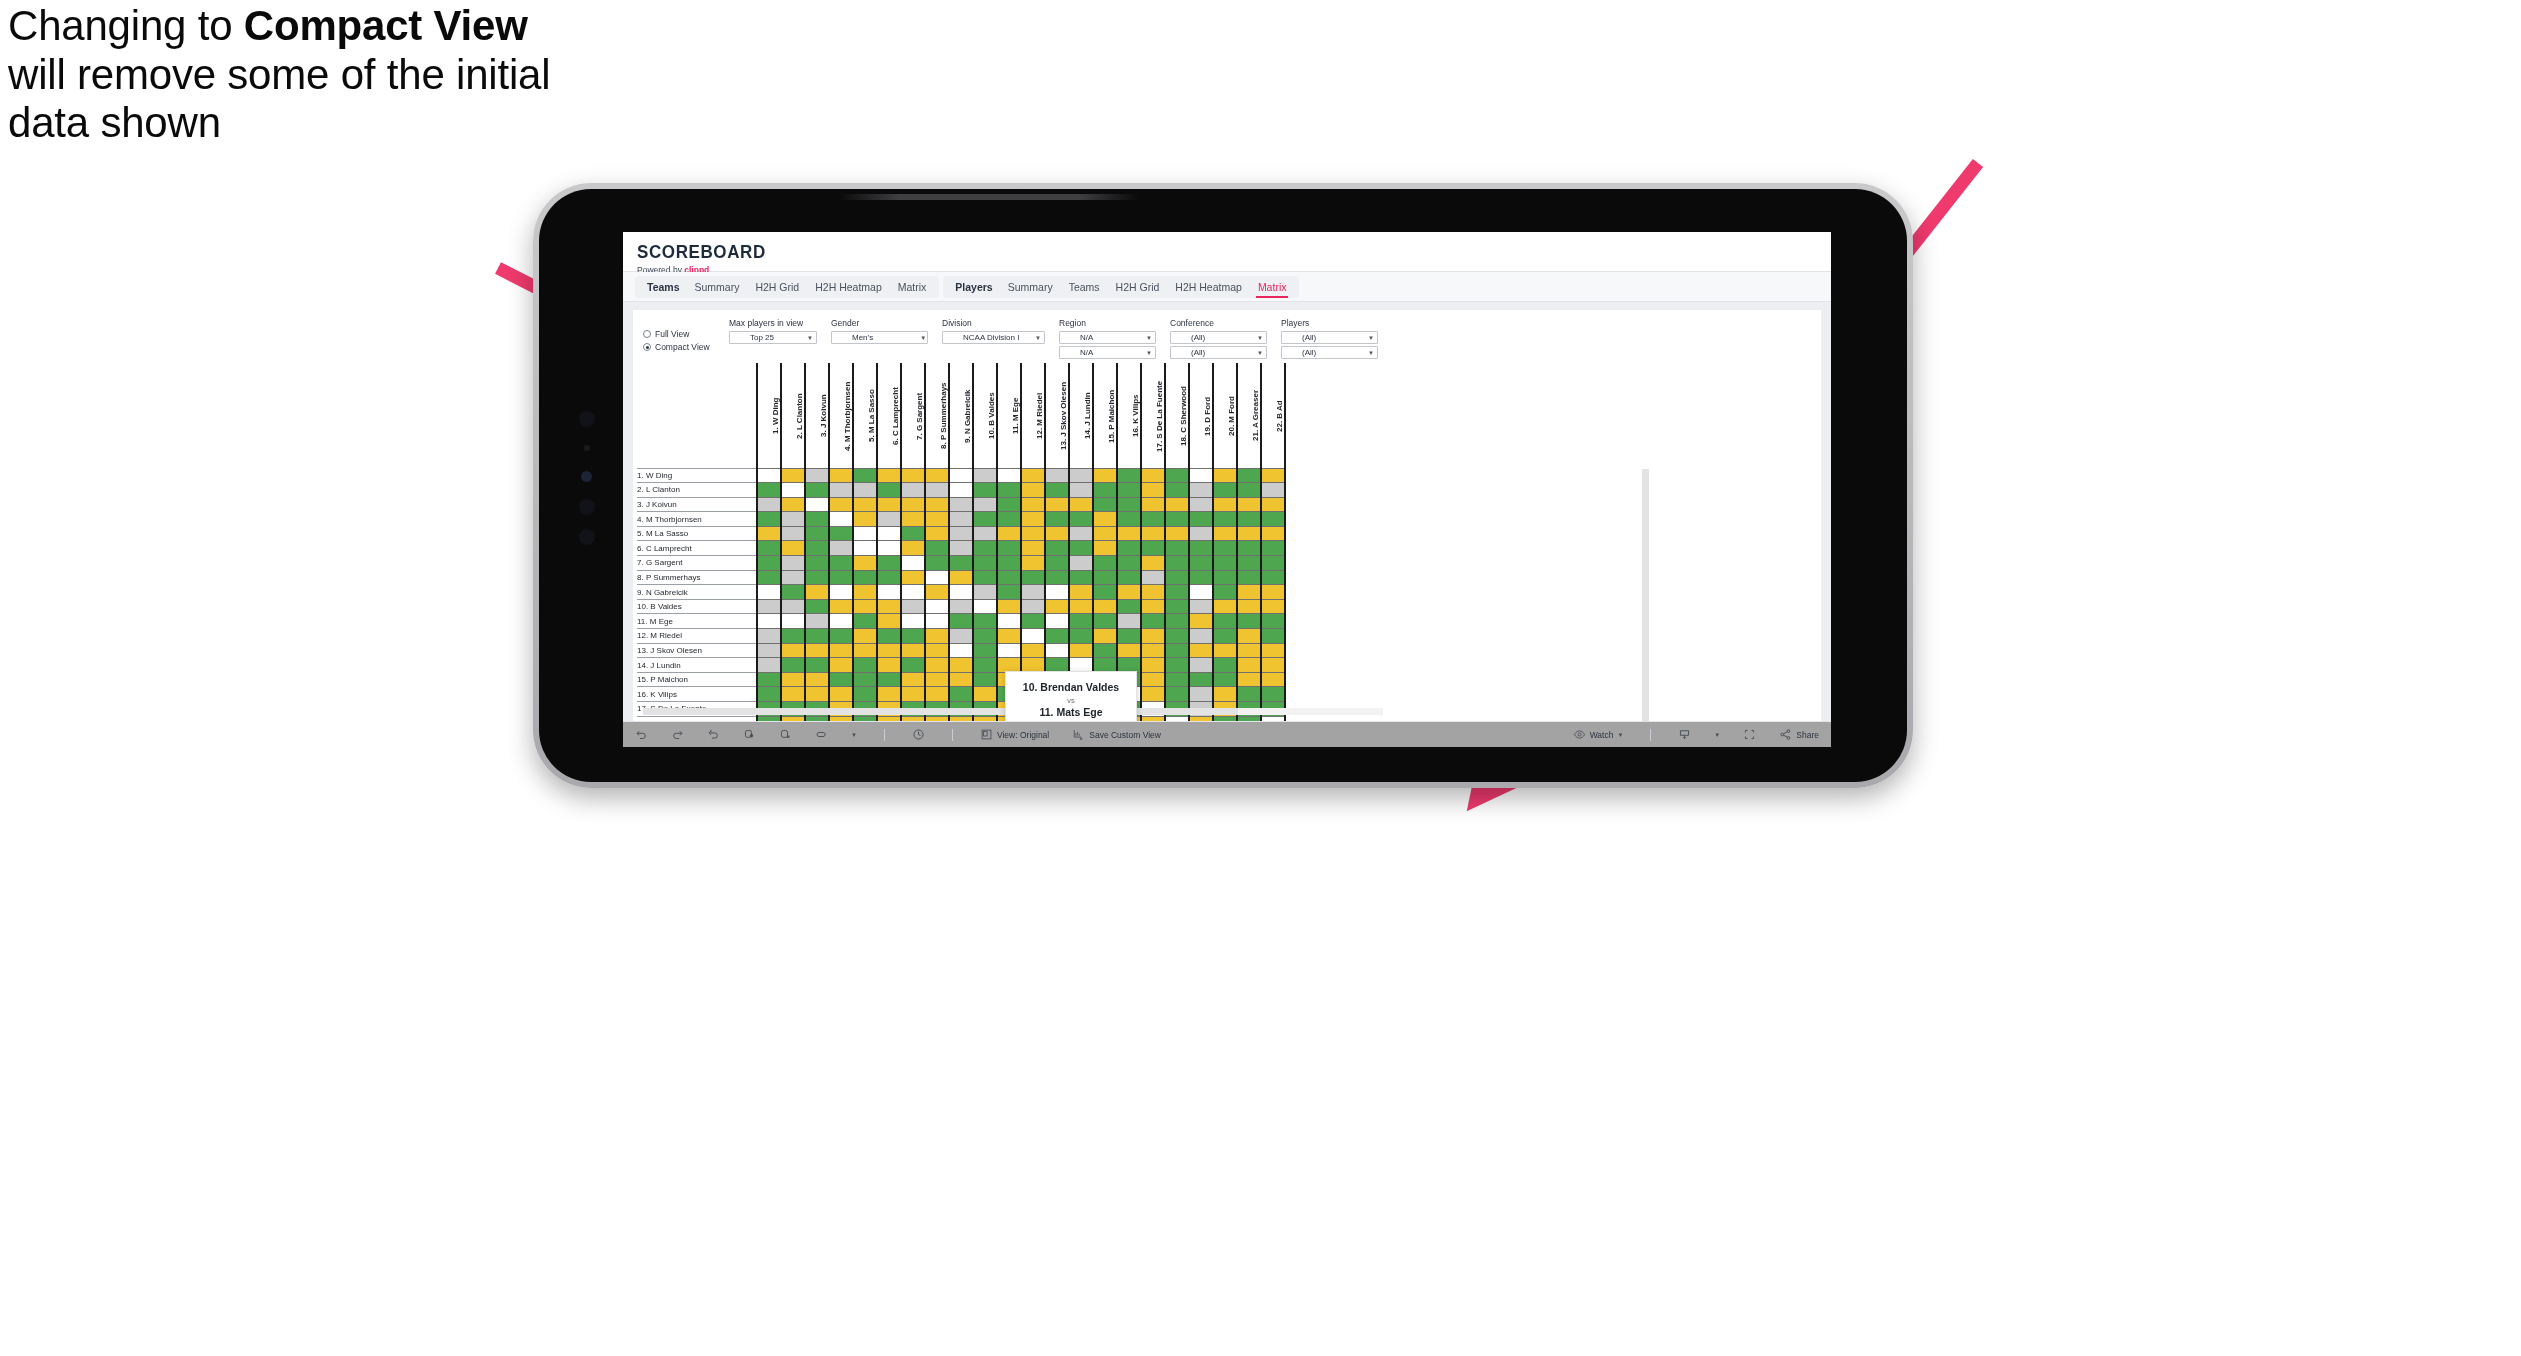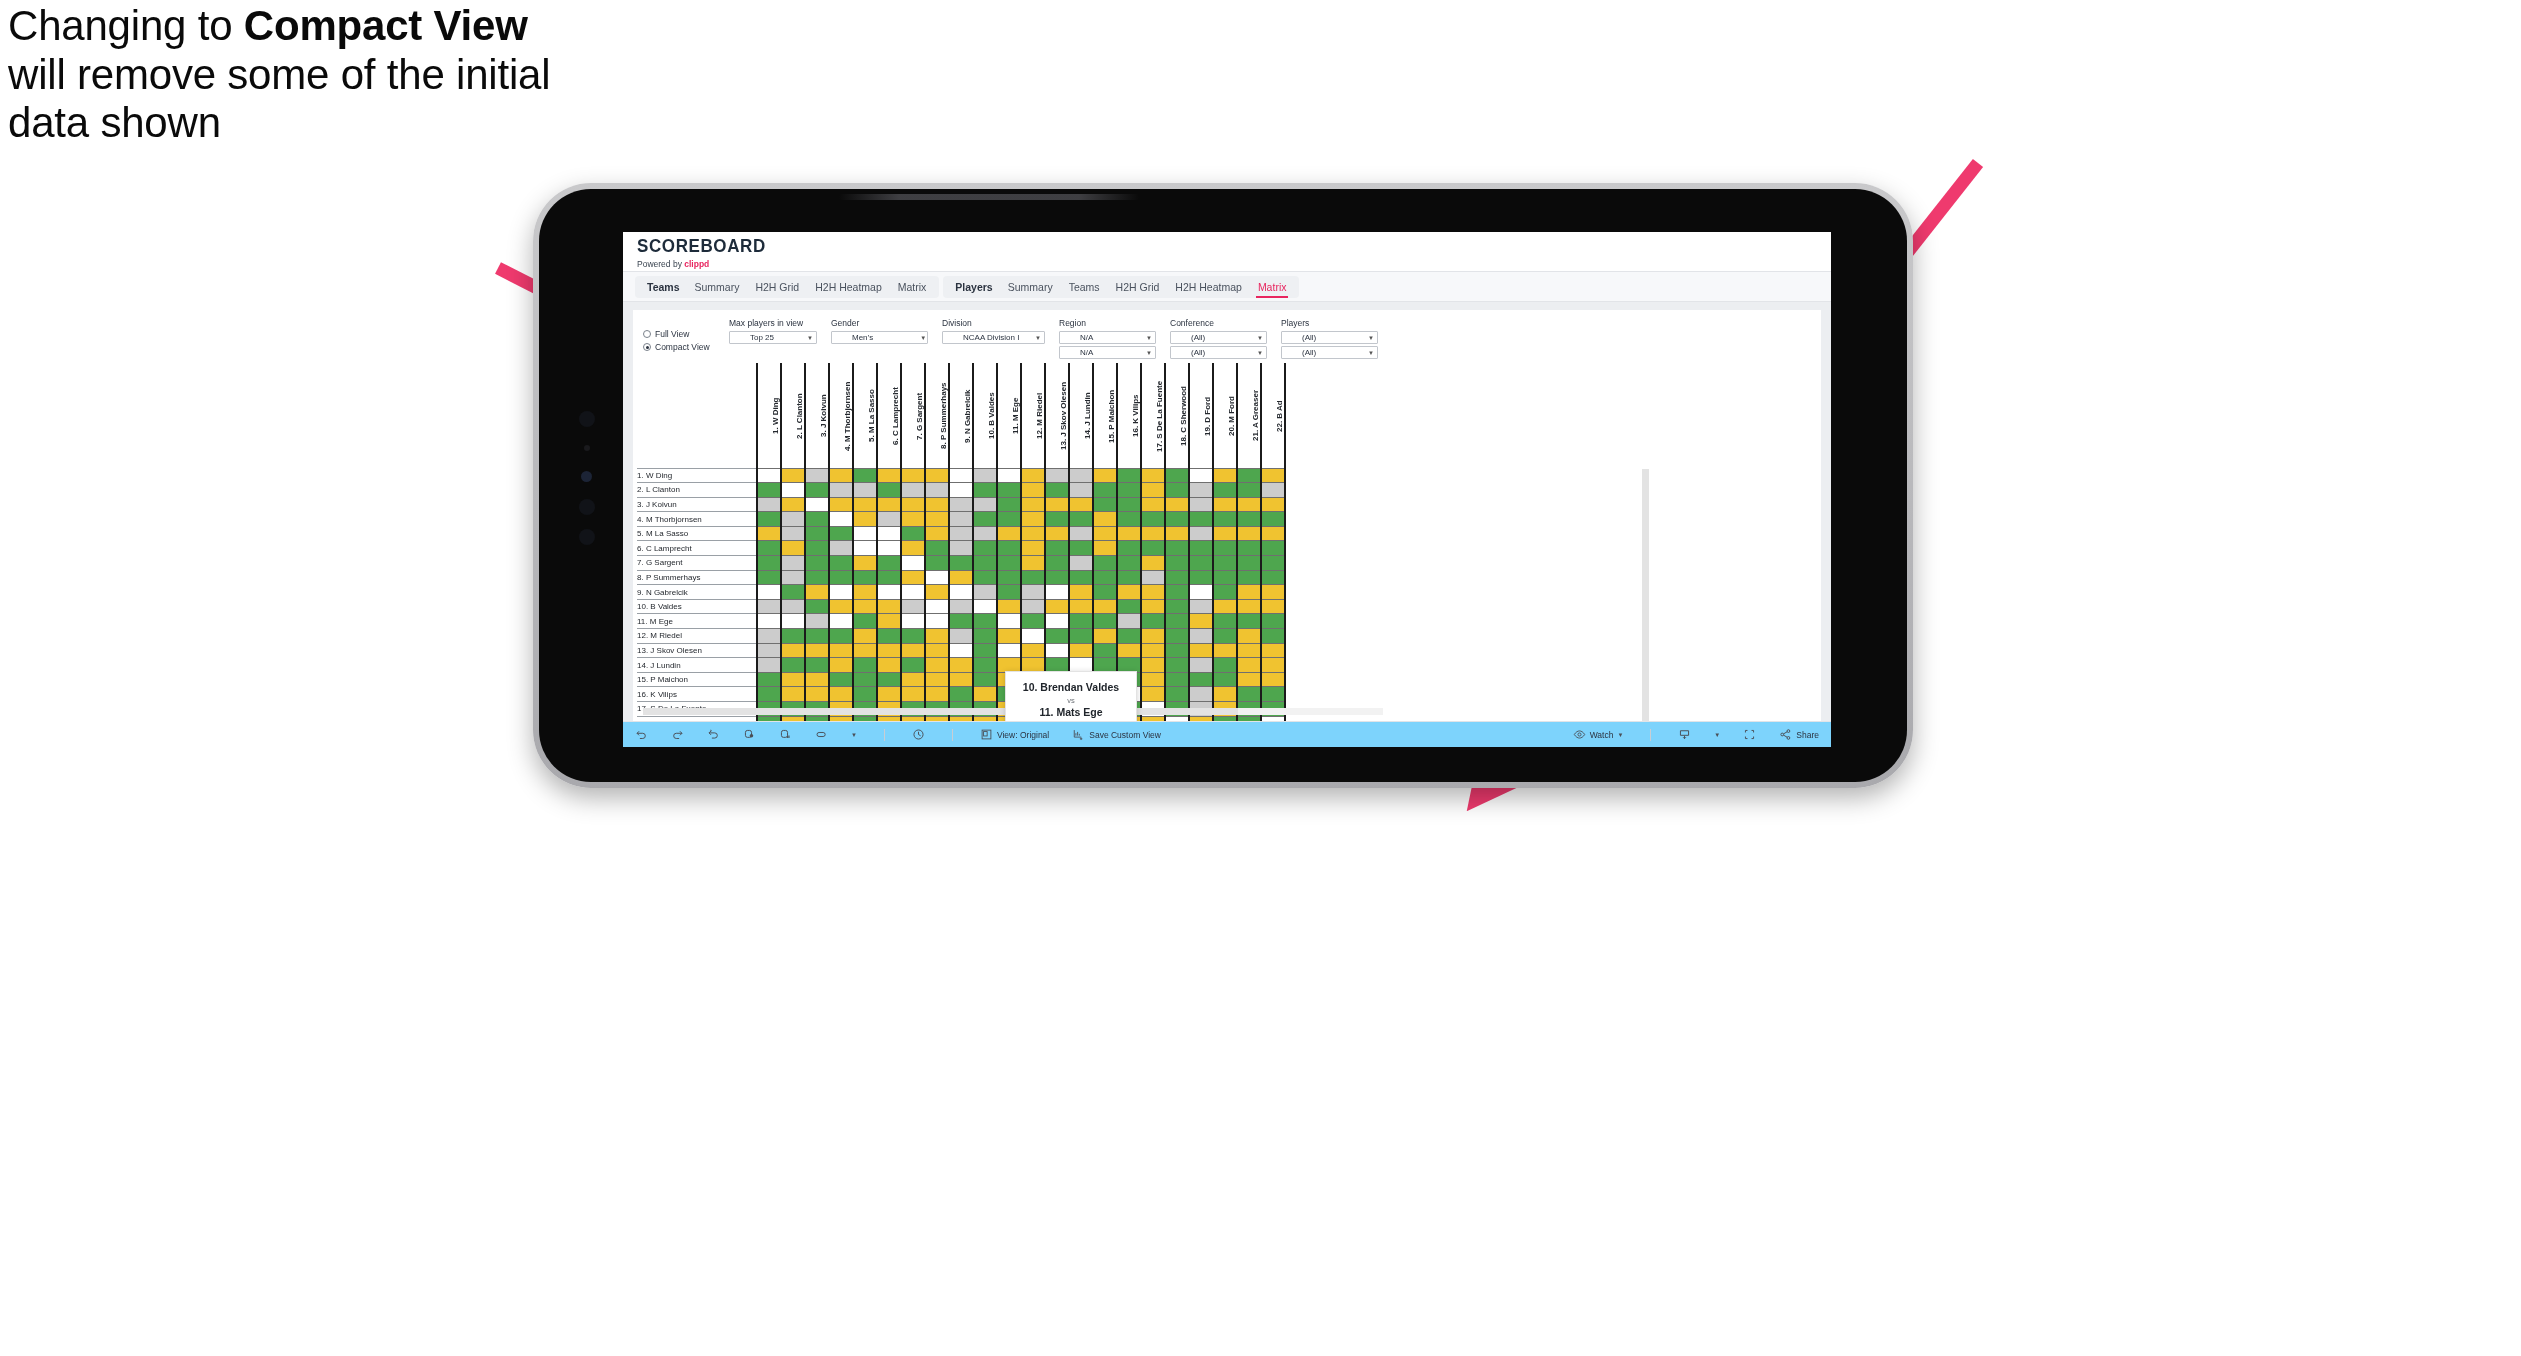--- a/index.html
+++ b/index.html
@@ -67,21 +67,21 @@
     border-radius:3px;
   }
 
   
   #app { position:absolute; inset:0; background:#eceef1; display:flex; flex-direction:column; }
 
   #topbar {
     height: 40px; background:#ffffff; display:flex; align-items:stretch;
     border-bottom:1px solid #e2e4e8; flex: 0 0 auto;
   }
-  #brand { padding: 4px 14px 0 14px; display:flex; flex-direction:column; }
+  #brand { padding: 13px 14px 0 14px; display:flex; flex-direction:column; justify-content:center; }
   #brand-name {
     font-family:"Liberation Sans", sans-serif;
     font-weight:700; font-size:17px; letter-spacing:.6px; color:#1d2b3a;
     transform: scaleY(1.12); transform-origin: left center;
   }
   #brand-sub { font-size:8.5px; color:#3a4450; margin-top:3px; }
   #brand-sub .clippd { color:#e8255f; font-weight:700; }
 
   .topnav { display:flex; align-items:stretch; }
   .topnav-item {
@@ -200,21 +200,21 @@
     box-shadow: 0 1px 6px rgba(0,0,0,.18);
     padding: 9px 6px 10px 6px;
     text-align:center;
     z-index: 30;
   }
   #tooltip .tt-p { font-size:10.5px; font-weight:700; color:#20252b; line-height:1.25; }
   #tooltip .tt-vs { font-size:7.5px; color:#6b7076; margin:2px 0 1px 0; }
 
   
   #bottombar {
-    height: 26px; background:#7dd3fc; border-top:1px solid #e2e4e8;
+    height: 26px; background:#a3a3a3; border-top:1px solid #e2e4e8;
     display:flex; align-items:center; padding: 0 12px; gap: 23px; flex:0 0 auto;
   }
   .tb-ico { width:13px; height:13px; color:#4a4f57; display:flex; align-items:center; justify-content:center; cursor:pointer; }
   .tb-ico svg { width:13px; height:13px; display:block; }
   .tb-sep { width:1px; height:12px; background:#c9cdd3; margin:0 4px; }
   .tb-btn { display:flex; align-items:center; gap:4px; font-size:8.5px; color:#2b3340; cursor:pointer; }
   .tb-caret { font-size:6px; color:#4a4f57; }
   .tb-spacer { flex:1 1 auto; }
 </style>
 </head>

